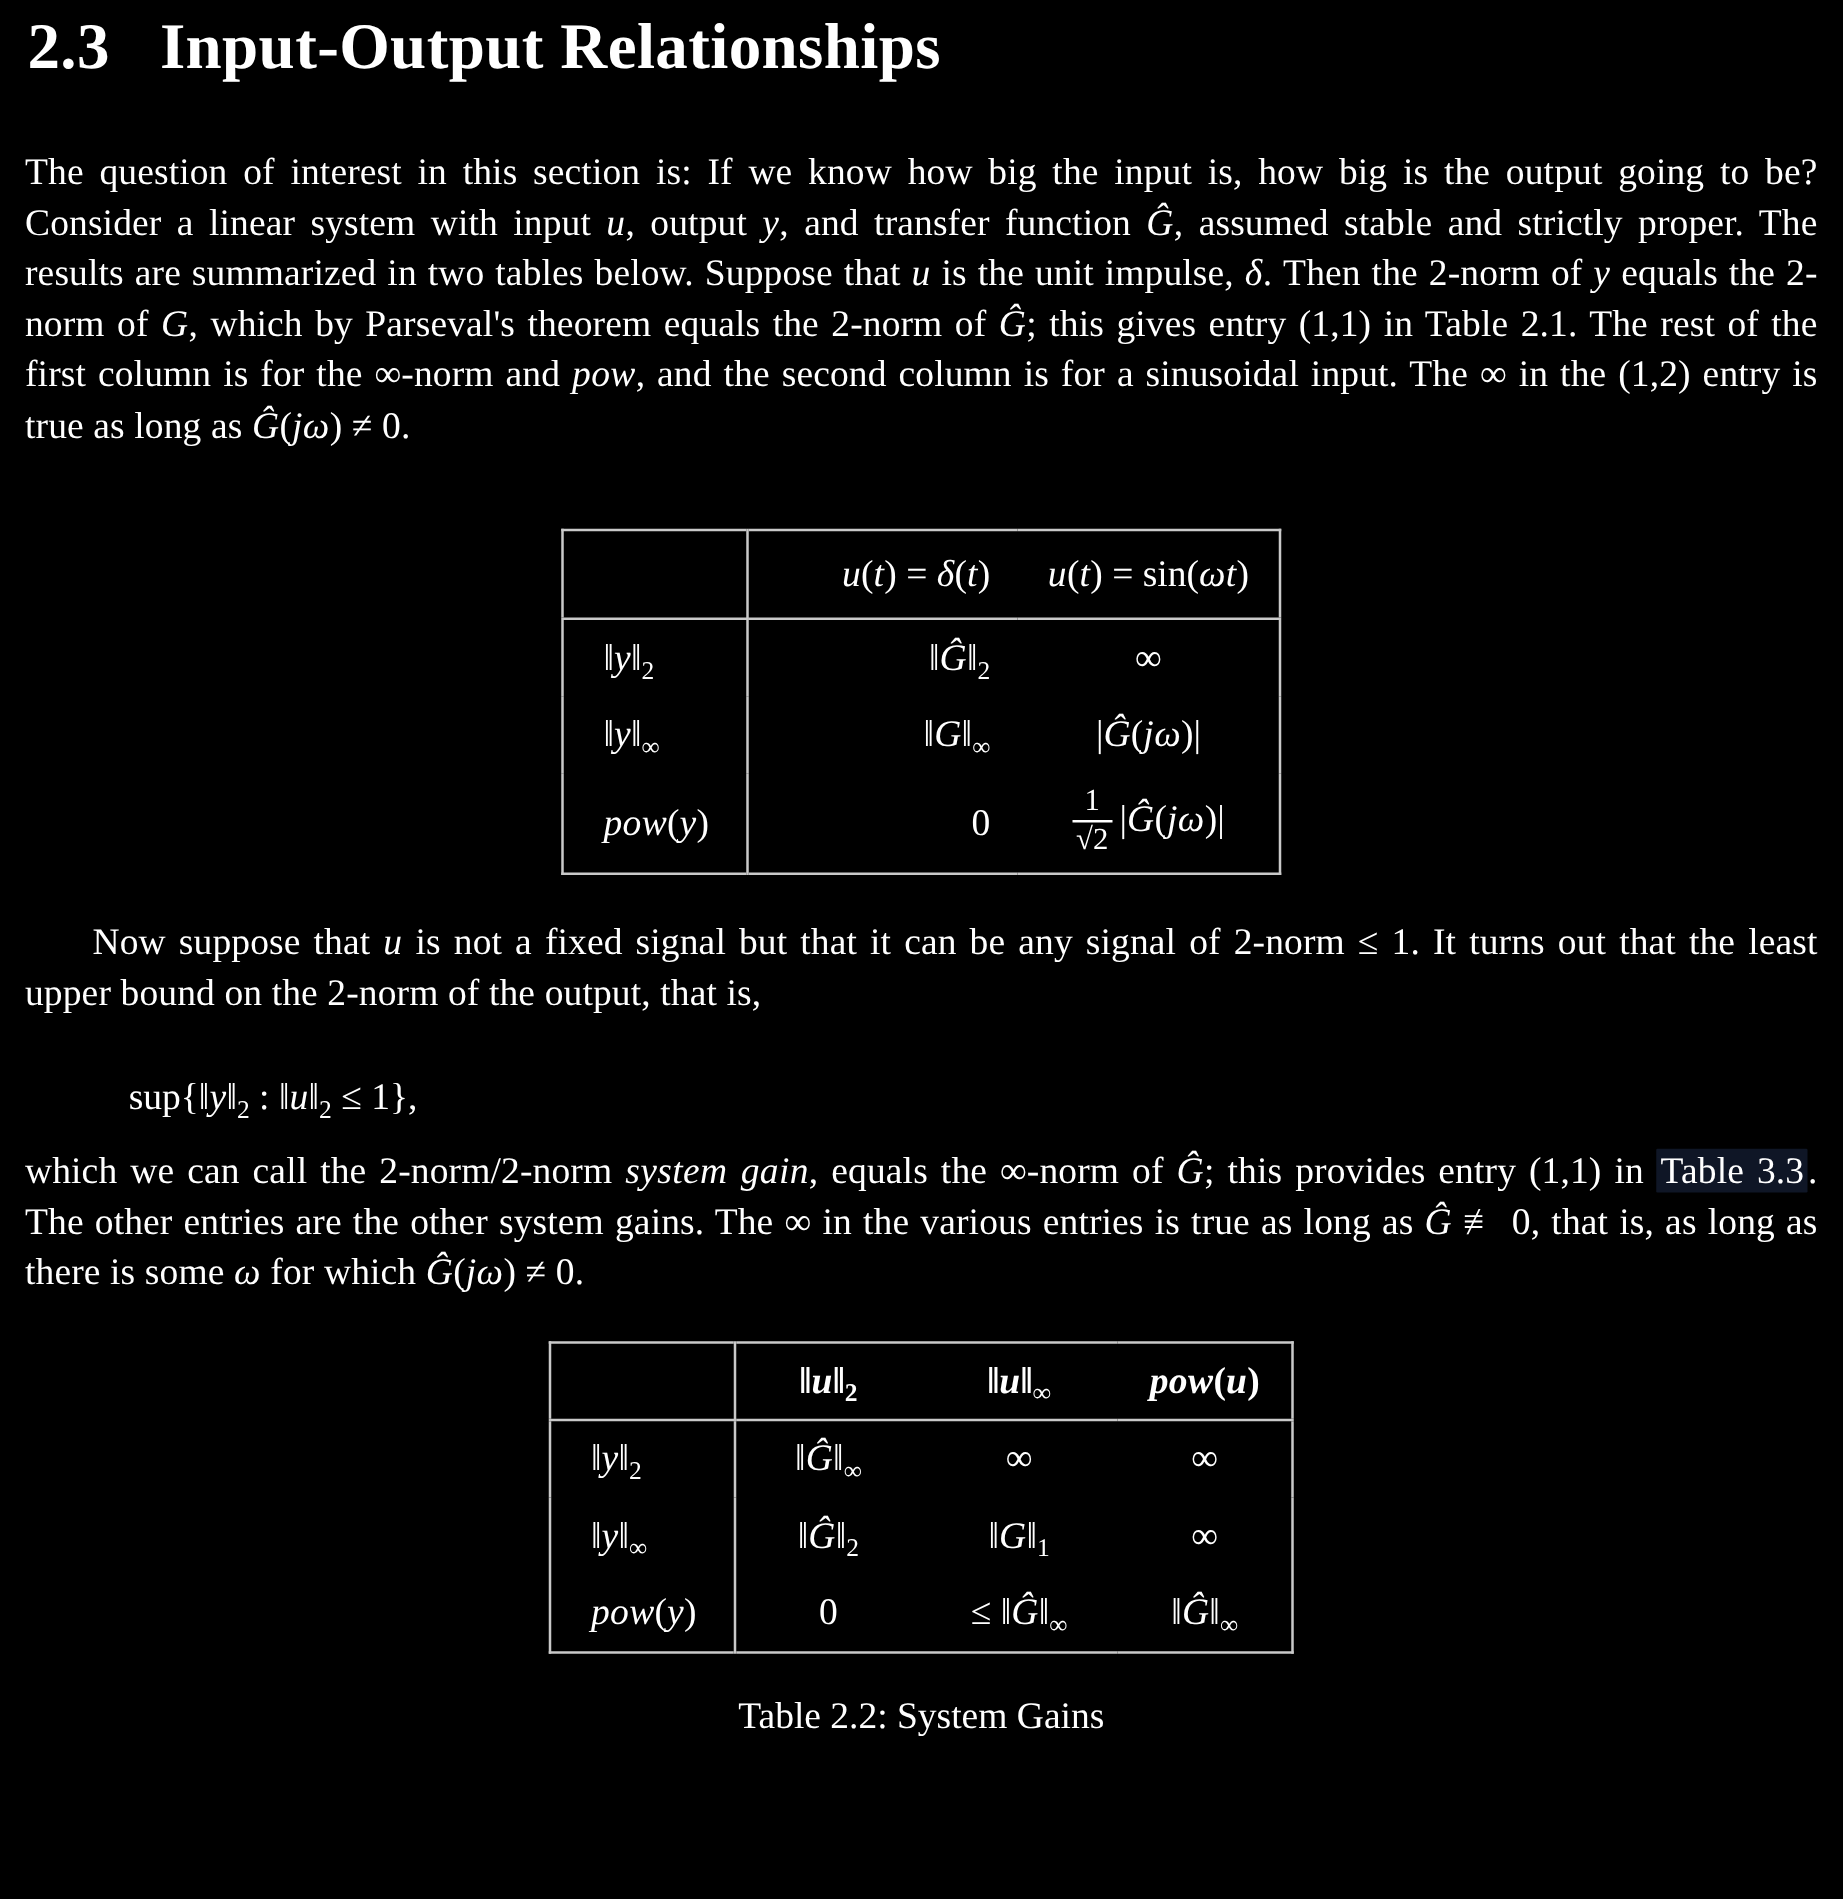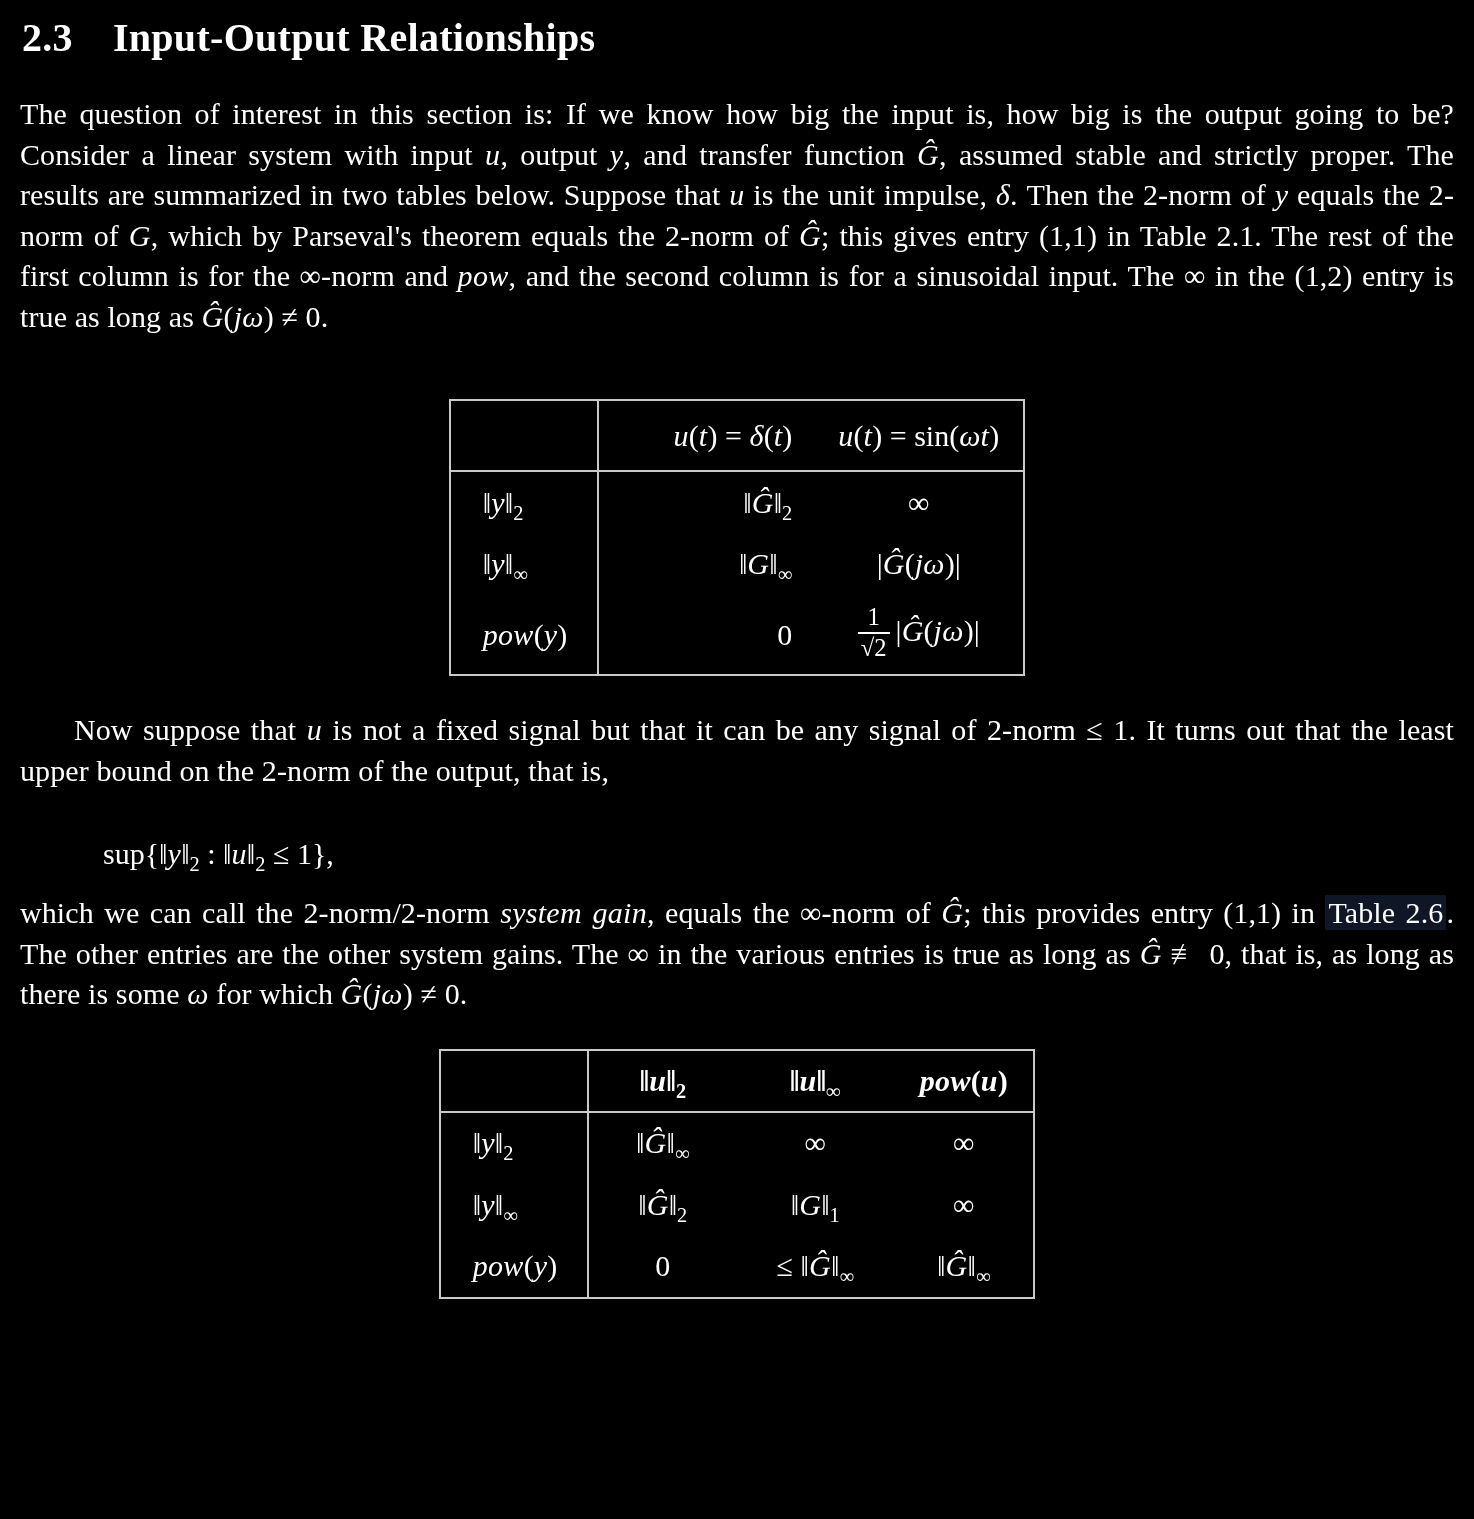--- a/index.html
+++ b/index.html
@@ -6,22 +6,22 @@
   * { box-sizing: border-box; }
   html, body { margin:0; padding:0; }
   body {
     width:1474px; height:1519px; overflow:hidden;
     background:var(--bg); color:var(--fg);
     font-family:"Liberation Serif","DejaVu Serif",serif;
   }
   .page { padding:14px 20px 0 20px; width:100%; height:100%; }
 
   .section-heading {
-    font-size:40px; font-weight:bold; line-height:48px;
-    margin:0 0 32px 2px; letter-spacing:0.3px;
+    font-size:52px; font-weight:bold; line-height:48px;
+    margin:0 0 56px 2px; letter-spacing:0.3px;
   }
   .section-number { display:inline-block; margin-right:40px; }
 
   p.body-par {
     font-size:30px; line-height:40.5px; text-align:justify;
     margin:0; letter-spacing:0.1px;
   }
   #paragraph-intro { margin-bottom:62px; }
   .indent { text-indent:54px; }
   #paragraph-sup { margin-top:34px; }
@@ -112,21 +112,21 @@
               </span>|<i>Ĝ</i>(<i>jω</i>)|</td>
         </tr>
       </tbody>
     </table>
   </div>
 
   <p class="body-par indent" id="paragraph-sup">Now suppose that <i>u</i> is not a fixed signal but that it can be any signal of 2-norm ≤ 1. It turns out that the least upper bound on the 2-norm of the output, that is,</p>
 
   <div class="display-equation">sup{‖<i>y</i>‖<sub>2</sub> : ‖<i>u</i>‖<sub>2</sub> ≤ 1},</div>
 
-  <p class="body-par" id="paragraph-gain">which we can call the 2-norm/2-norm <i>system gain</i>, equals the ∞-norm of <i>Ĝ</i>; this provides entry (1,1) in <span class="ref-highlight">Table 2.6</span>. The other entries are the other system gains. The ∞ in the various entries is true as long as <i>Ĝ</i> ≢ 0, that is, as long as there is some <i>ω</i> for which <i>Ĝ</i>(<i>jω</i>) ≠ 0.</p>
+  <p class="body-par" id="paragraph-gain">which we can call the 2-norm/2-norm <i>system gain</i>, equals the ∞-norm of <i>Ĝ</i>; this provides entry (1,1) in <span class="ref-highlight">Table 3.3</span>. The other entries are the other system gains. The ∞ in the various entries is true as long as <i>Ĝ</i> ≢ 0, that is, as long as there is some <i>ω</i> for which <i>Ĝ</i>(<i>jω</i>) ≠ 0.</p>
 
   <div class="table-block" style="margin-top:34px;">
     <table class="norm-table" id="table-2-2">
       <thead>
         <tr>
           <th class="lbl corner"></th>
           <th>‖<i>u</i>‖<sub>2</sub></th>
           <th>‖<i>u</i>‖<sub>∞</sub></th>
           <th><i>pow</i>(<i>u</i>)</th>
         </tr>
@@ -145,15 +145,16 @@
           <td>∞</td>
         </tr>
         <tr>
           <th class="lbl"><i>pow</i>(<i>y</i>)</th>
           <td>0</td>
           <td>≤ ‖<i>Ĝ</i>‖<sub>∞</sub></td>
           <td>‖<i>Ĝ</i>‖<sub>∞</sub></td>
         </tr>
       </tbody>
     </table>
+    <div class="table-caption" id="caption-2-2">Table 2.2: System Gains</div>
   </div>
 
 </div>
 
 </body></html>

